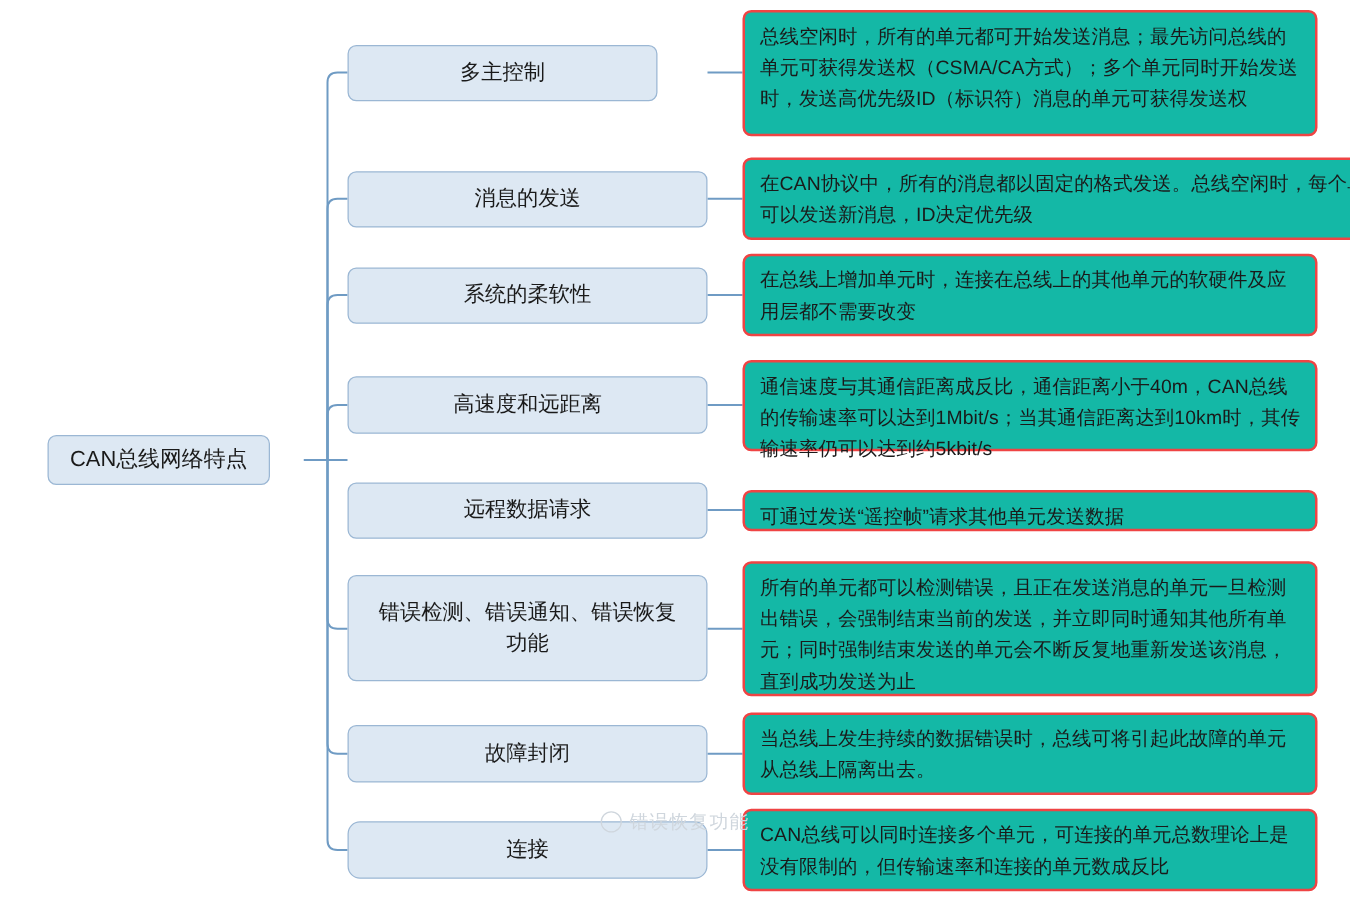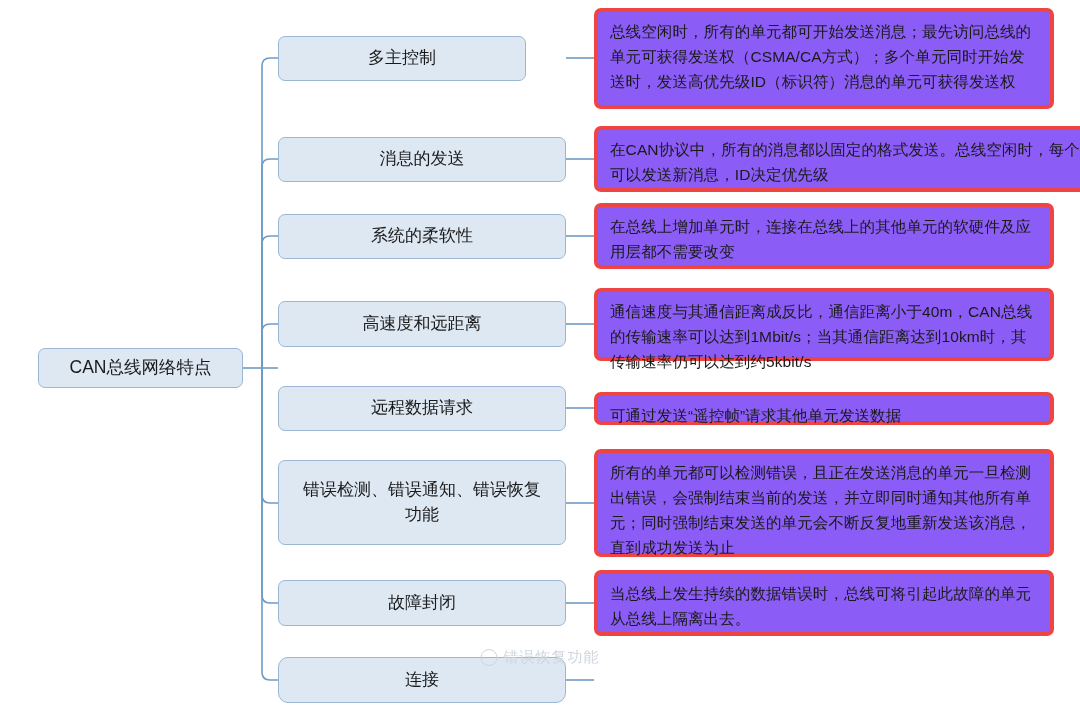--- a/index.html
+++ b/index.html
@@ -41,23 +41,23 @@
     font-size: 17px;
     line-height: 1.45;
     padding: 4px 10px;
   }
   .root {
     font-size: 17.5px;
   }
   .desc {
     position: absolute;
     box-sizing: border-box;
-    border: 4px solid #ef4444;
+    border: 2px solid #ef4444;
     border-radius: 7px;
-    background: #8b5cf6;
+    background: #14b8a6;
     color: #1a1a1a;
     font-size: 15.5px;
     line-height: 1.62;
     padding: 7px 10px 7px 12px;
     text-align: left;
     letter-spacing: 0.1px;
   }
   .watermark {
     position: absolute;
     left: 540px;
@@ -100,21 +100,21 @@
     <path d="M566 58 L594 58" fill="none" stroke="#6f9bc4" stroke-width="1.6"></path>
     <path d="M566 159 L594 159" fill="none" stroke="#6f9bc4" stroke-width="1.6"></path>
     <path d="M566 236 L594 236" fill="none" stroke="#6f9bc4" stroke-width="1.6"></path>
     <path d="M566 324 L594 324" fill="none" stroke="#6f9bc4" stroke-width="1.6"></path>
     <path d="M566 408 L594 408" fill="none" stroke="#6f9bc4" stroke-width="1.6"></path>
     <path d="M566 503 L594 503" fill="none" stroke="#6f9bc4" stroke-width="1.6"></path>
     <path d="M566 603 L594 603" fill="none" stroke="#6f9bc4" stroke-width="1.6"></path>
     <path d="M566 680 L594 680" fill="none" stroke="#6f9bc4" stroke-width="1.6"></path>
   </svg>
 
-  <div class="node root" style="left:38px; top:348px; width:205px; height:40px;justify-content:center;">
+  <div class="node root" style="left:38px; top:348px; width:178px; height:40px;justify-content:center;">
     <span>CAN总线网络特点</span>
   </div>
 
   <div class="node" style="left:278px; top:36px; width:248px; height:45px;">
     <span>多主控制</span>
   </div>
   <div class="node" style="left:278px; top:137px; width:288px; height:45px;">
     <span>消息的发送</span>
   </div>
   <div class="node" style="left:278px; top:214px; width:288px; height:45px;">
@@ -136,19 +136,20 @@
     <span>连接</span>
   </div>
 
   <div class="desc" style="left:594px; top:8px; width:460px; height:101px;">总线空闲时，所有的单元都可开始发送消息；最先访问总线的单元可获得发送权（CSMA/CA方式）；多个单元同时开始发送时，发送高优先级ID（标识符）消息的单元可获得发送权</div>
   <div class="desc" style="left:594px; top:126px; width:551px; height:66px;">在CAN协议中，所有的消息都以固定的格式发送。总线空闲时，每个单元都可以发送新消息，ID决定优先级</div>
   <div class="desc" style="left:594px; top:203px; width:460px; height:66px;">在总线上增加单元时，连接在总线上的其他单元的软硬件及应用层都不需要改变</div>
   <div class="desc" style="left:594px; top:288px; width:460px; height:73px;">通信速度与其通信距离成反比，通信距离小于40m，CAN总线的传输速率可以达到1Mbit/s；当其通信距离达到10km时，其传输速率仍可以达到约5kbit/s</div>
   <div class="desc" style="left:594px; top:392px; width:460px; height:33px;">可通过发送“遥控帧”请求其他单元发送数据</div>
   <div class="desc" style="left:594px; top:449px; width:460px; height:108px;">所有的单元都可以检测错误，且正在发送消息的单元一旦检测出错误，会强制结束当前的发送，并立即同时通知其他所有单元；同时强制结束发送的单元会不断反复地重新发送该消息，直到成功发送为止</div>
   <div class="desc" style="left:594px; top:570px; width:460px; height:66px;">当总线上发生持续的数据错误时，总线可将引起此故障的单元从总线上隔离出去。</div>
+  <div class="desc" style="left:594px; top:647px; width:460px; height:66px;">CAN总线可以同时连接多个单元，可连接的单元总数理论上是没有限制的，但传输速率和连接的单元数成反比</div>
 
   <div class="watermark">
     <span class="wm-circle"></span>
     <span>错误恢复功能</span>
   </div>
 
 </div>
 
 </body></html>

